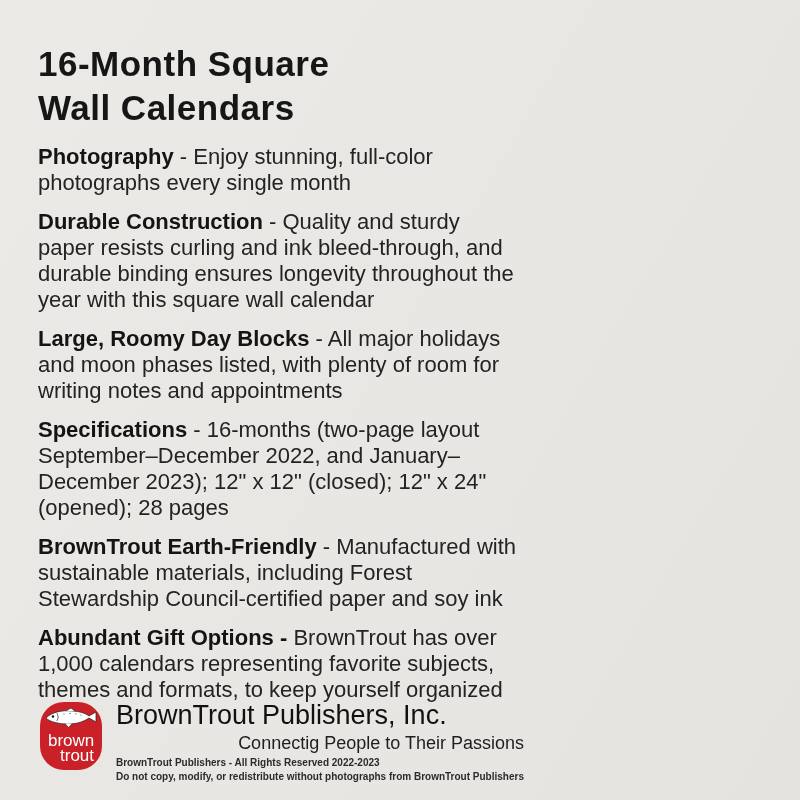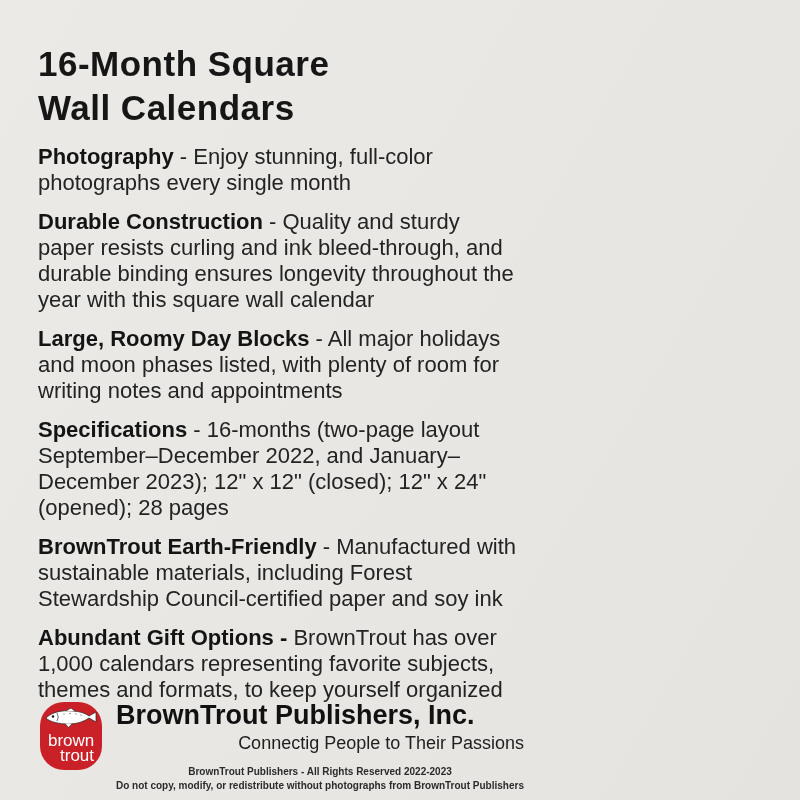--- a/index.html
+++ b/index.html
@@ -11,23 +11,23 @@
   .title{font-size:35px;font-weight:bold;line-height:44px;letter-spacing:.5px;color:#161616;margin:0 0 14px 0;}
   .feature{margin:0 0 13px 0;font-size:22px;line-height:26px;color:#232323;}
   .feature .lead{font-weight:bold;color:#141414;}
 
   
   .footer{position:absolute;left:40px;top:702px;display:flex;align-items:flex-start;}
   .logo{width:62px;height:68px;background:#c92127;border-radius:24px;padding:5px 3px 3px 3px;box-sizing:border-box;text-align:center;flex:none;}
   .logo-words{color:#fff;font-size:17px;line-height:15px;text-align:left;padding-left:5px;}
   .logo-words .w2{padding-left:12px;display:block;}
   .foot-text{margin-left:14px;margin-top:-2px;}
-  .company{font-size:27px;font-weight:bold;color:#111;line-height:30px;}
+  .company{font-size:27px;font-weight:normal;color:#111;line-height:30px;}
   .tagline{font-size:18px;color:#1e1e1e;margin-top:3px;text-align:right;}
-  .legal{margin-top:11px;font-size:10px;font-weight:bold;color:#2b2b2b;line-height:14px;text-align:center;}
+  .legal{margin-top:2px;font-size:10px;font-weight:bold;color:#2b2b2b;line-height:14px;}
 
   
   .cal-zone{position:absolute;left:520px;top:0;width:280px;height:800px;overflow:visible;}
 </style>
 </head>
 <body>
 
 <div class="stage">
 
   <div class="left-col">

